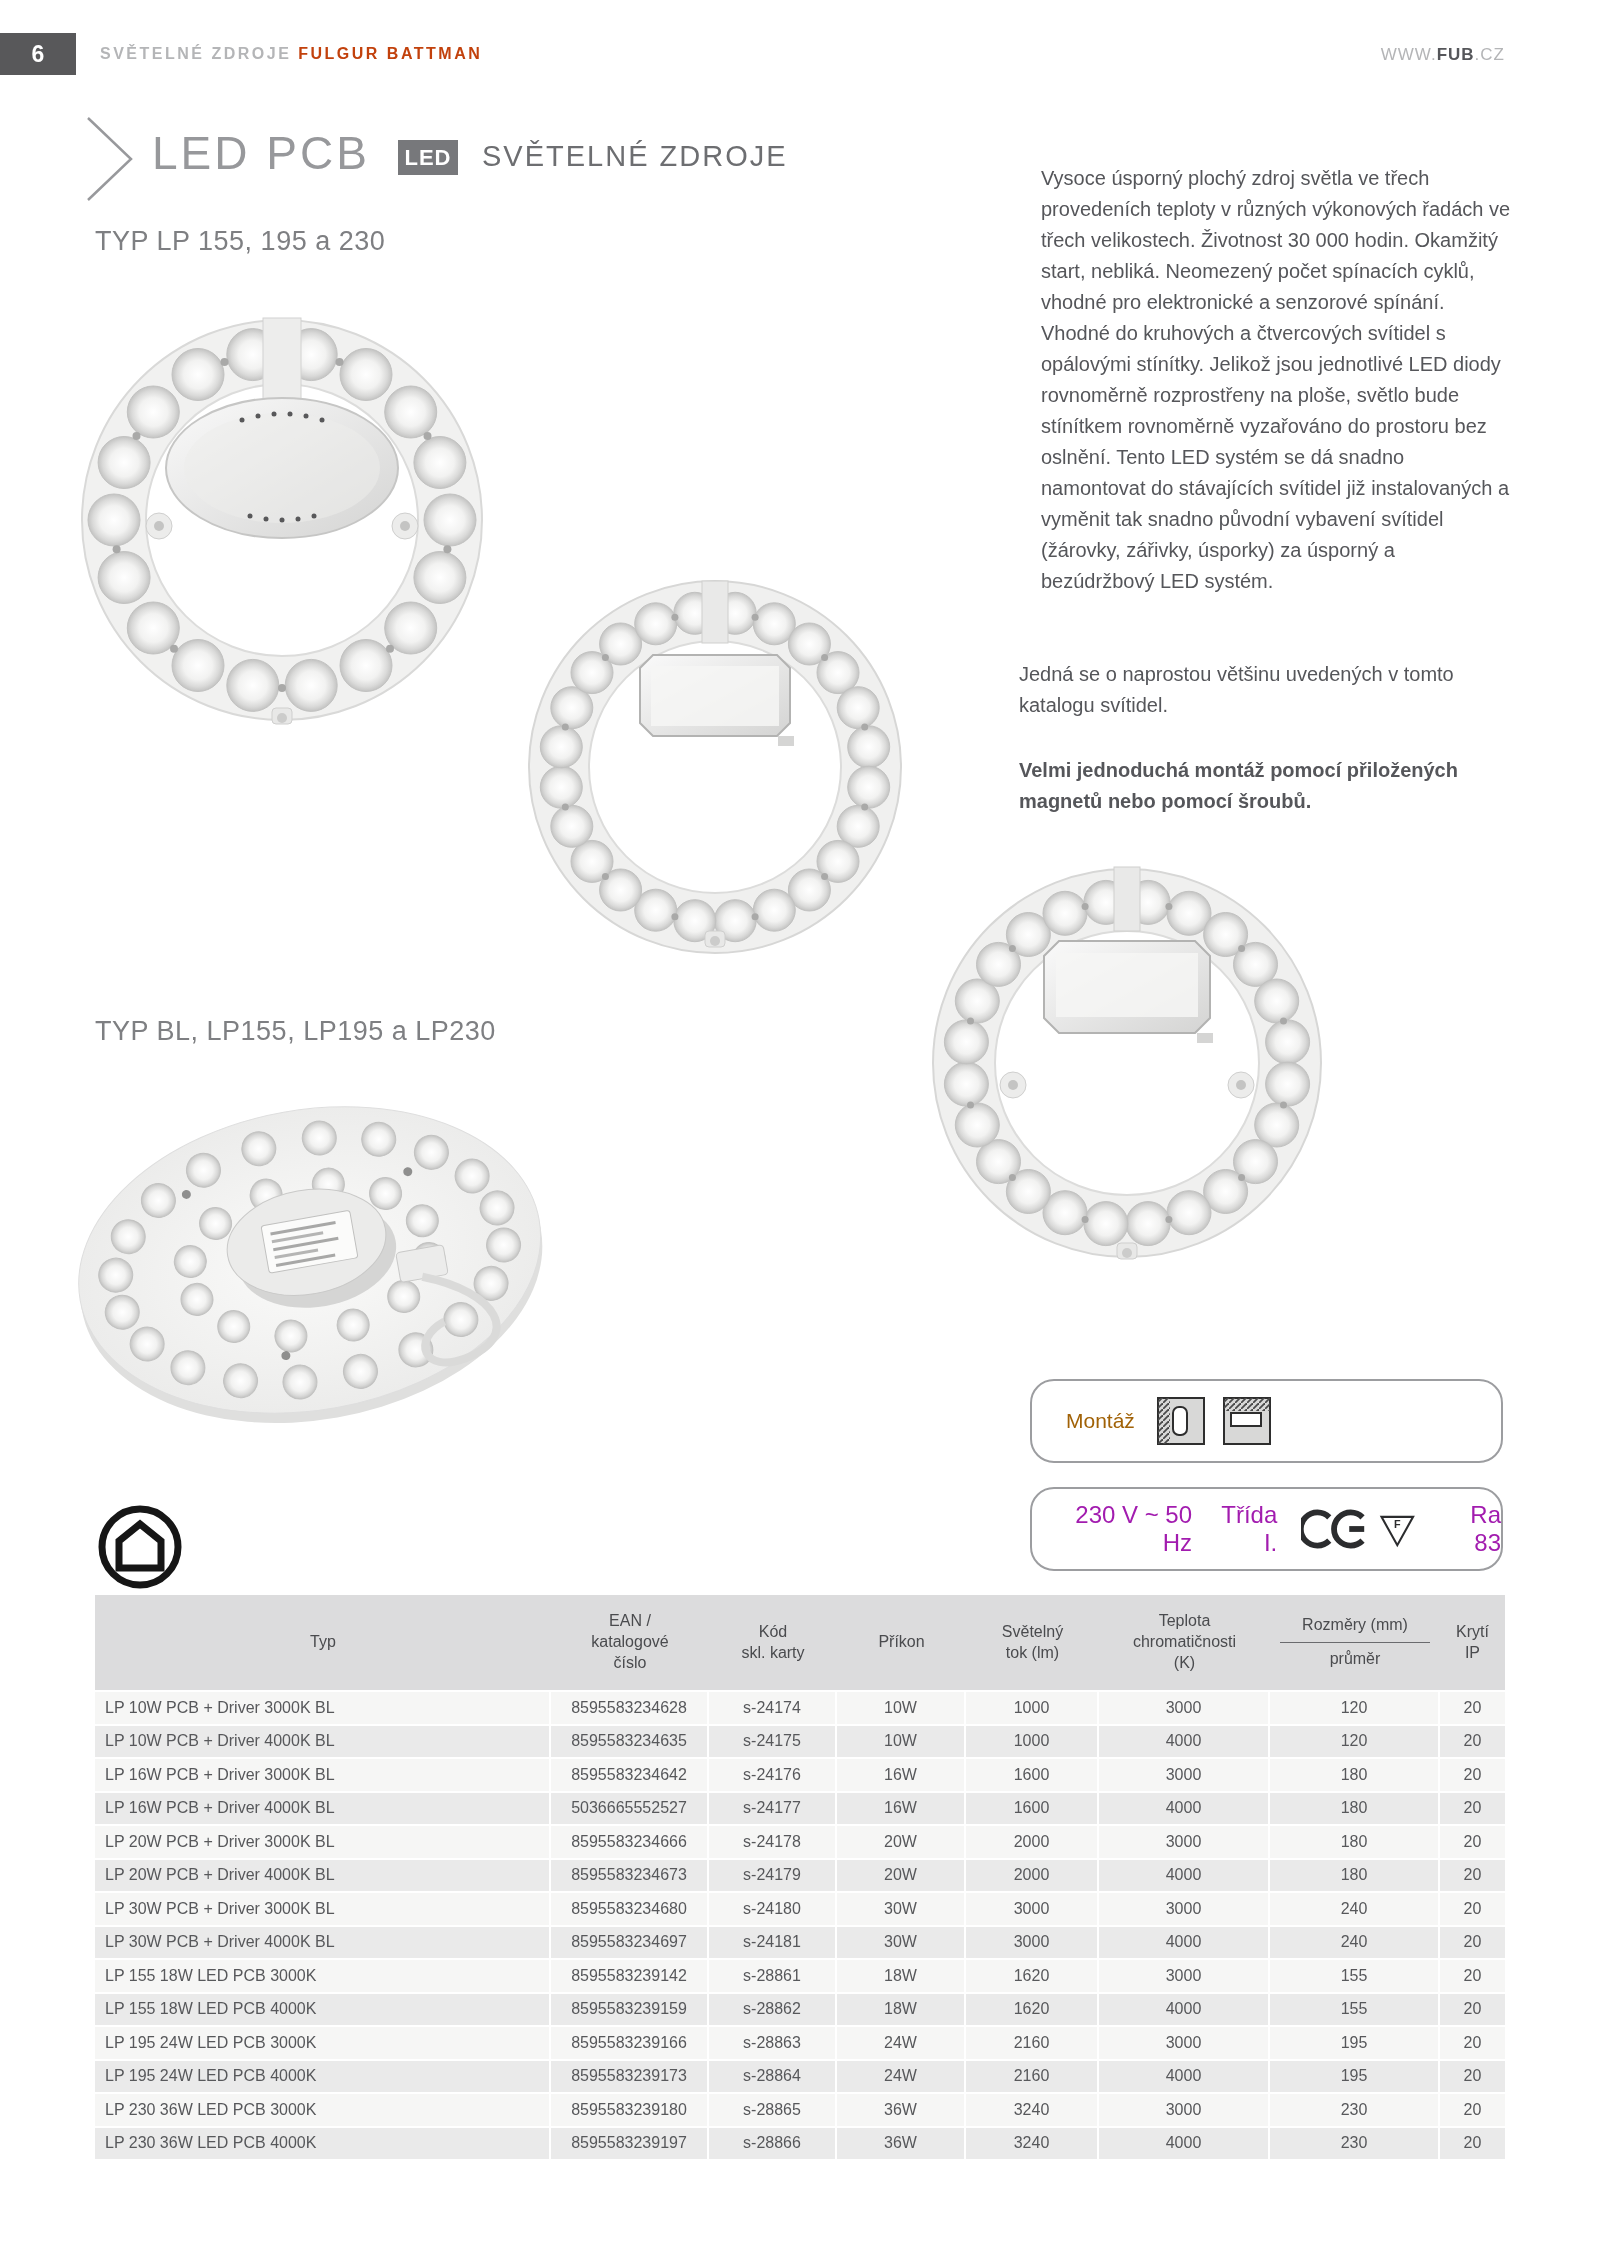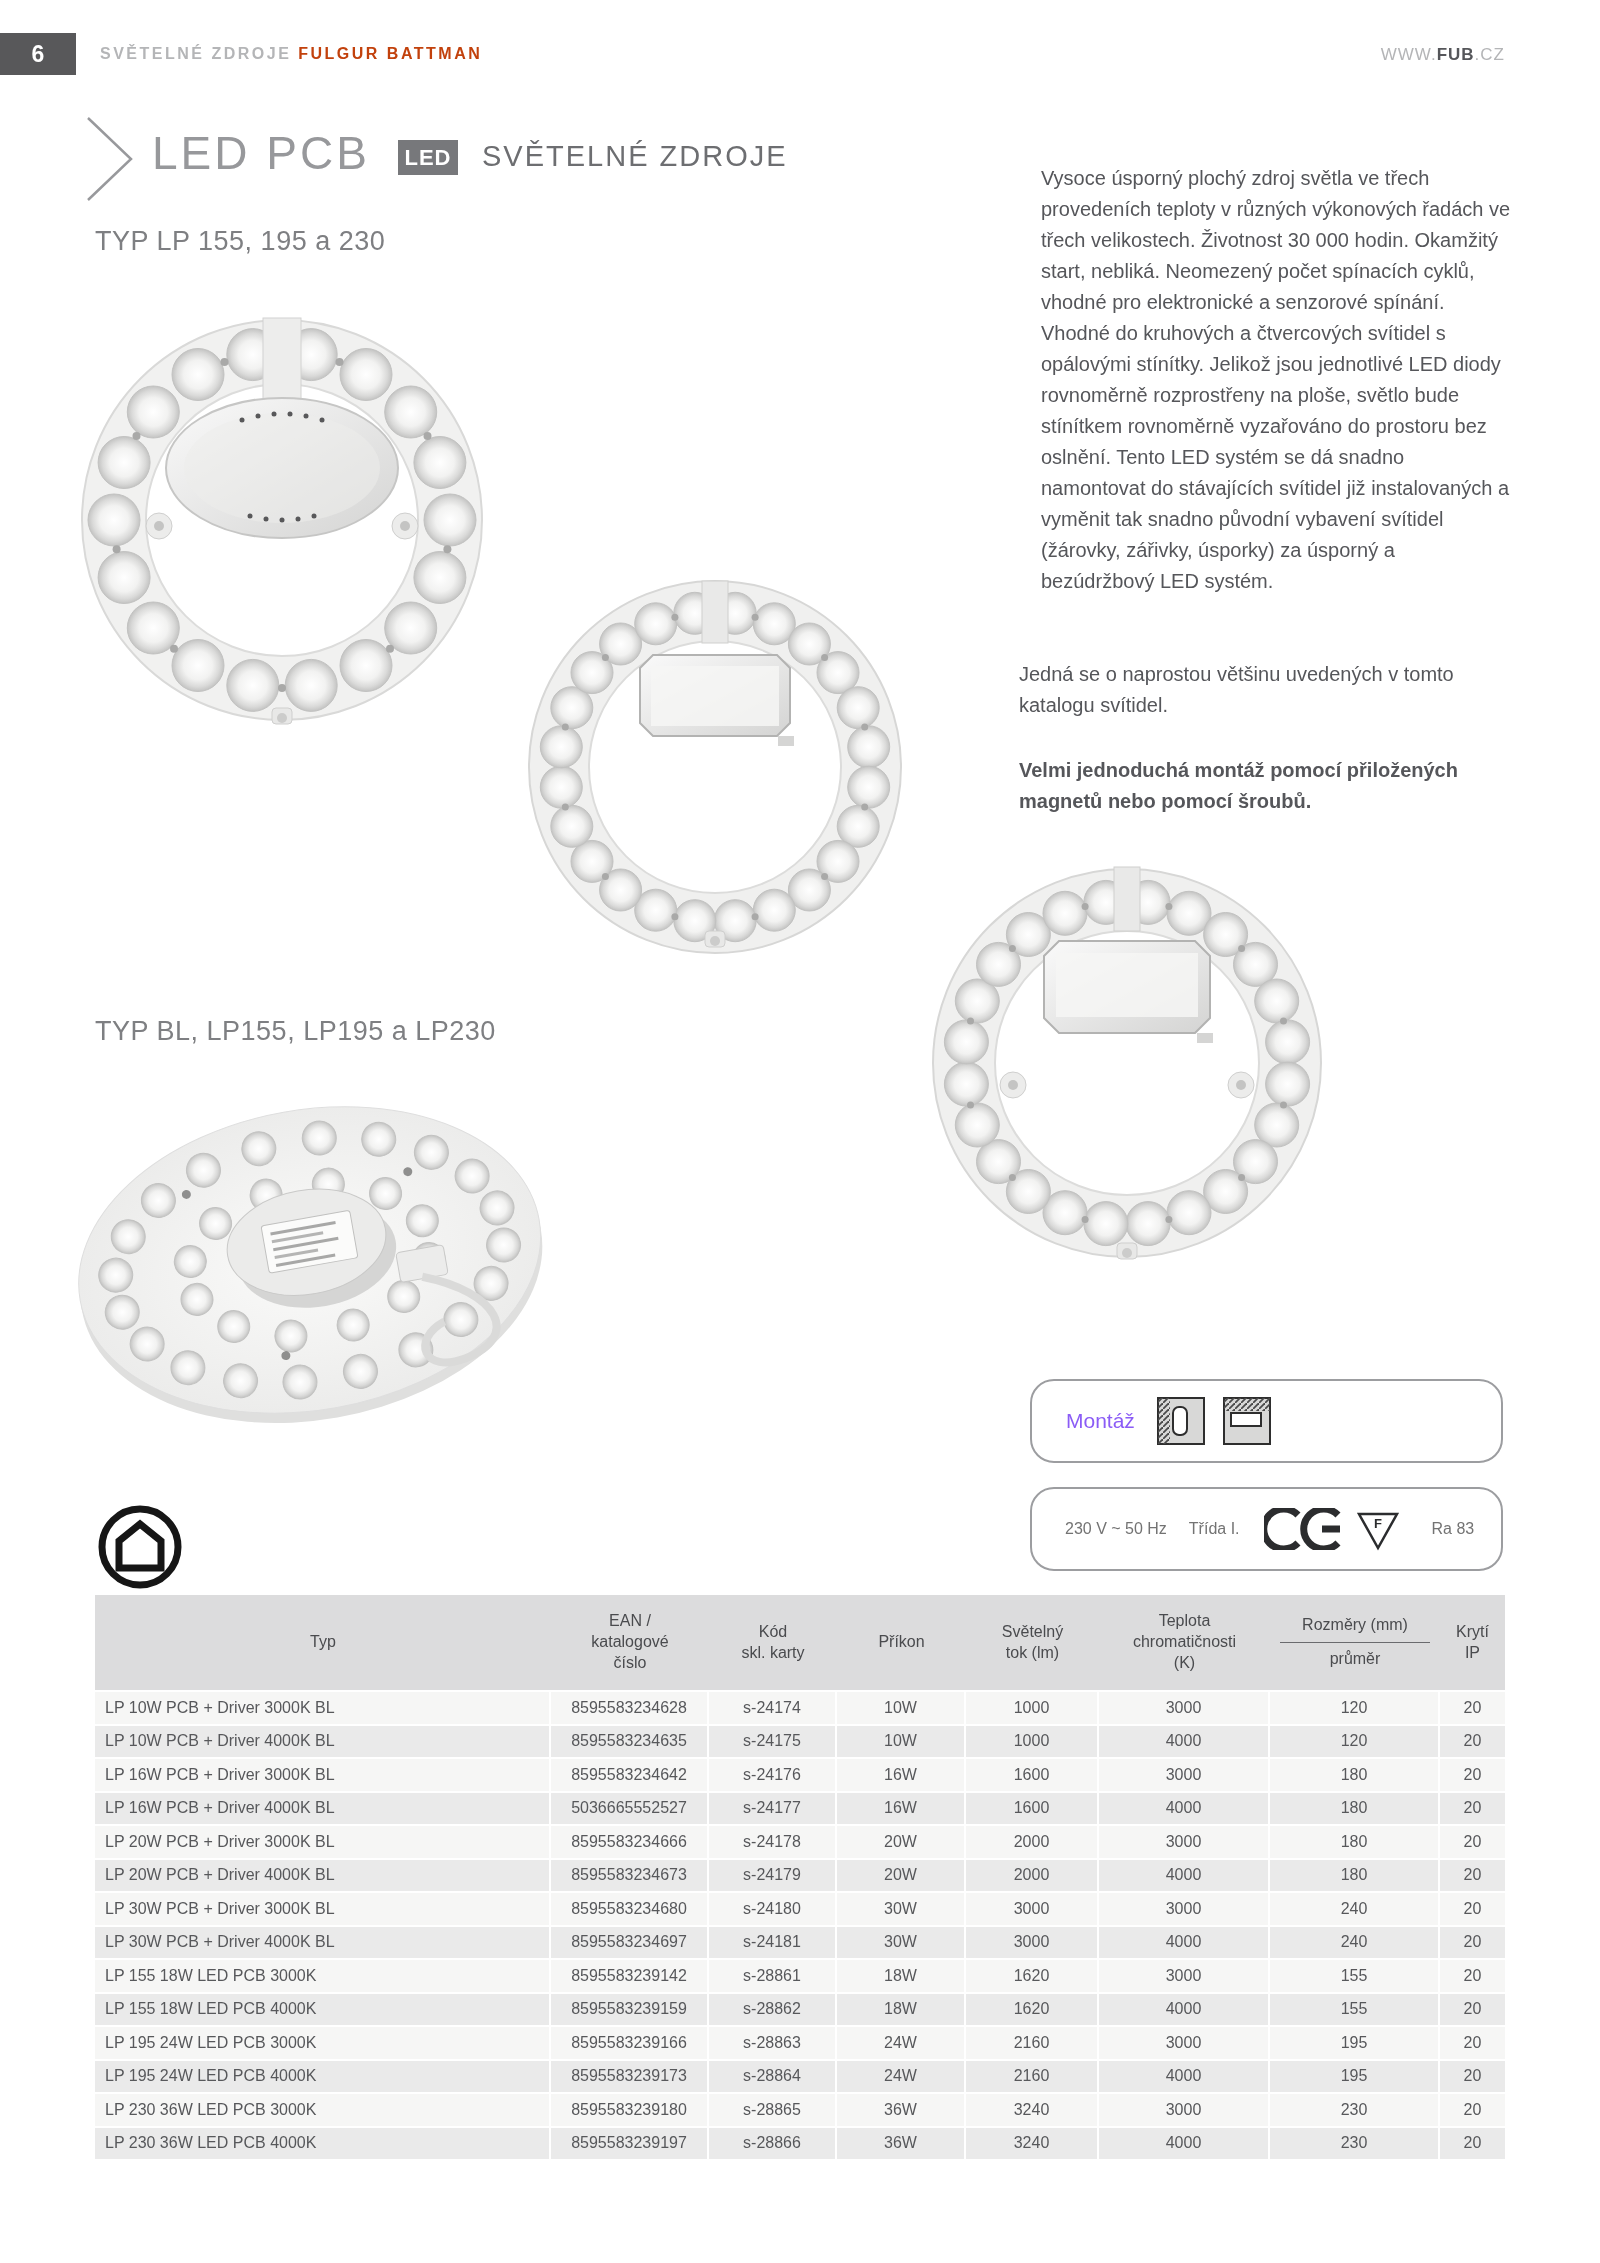--- a/index.html
+++ b/index.html
@@ -37,24 +37,24 @@
   .desc p.p1 { margin-bottom:62px;margin-left:22px; }
   .desc p.p2 { margin-bottom:34px; }
   .desc p.p3 { font-weight:bold; }
   
   .ph { position:absolute; }
   
   .rbox { position:absolute; left:1030px; width:473px; height:84px;
     border:2px solid #9c9da0; border-radius:24px; display:flex; align-items:center; }
   #montazbox { top:1379px; }
   #specbox { top:1487px; }
-  .rbox .lbl { font-size:21px; color:#8b5cf6; margin-left:34px; }
+  .rbox .lbl { font-size:21px; color:#a16207; margin-left:34px; }
   .mico { margin-left:22px; }
   .mico + .mico { margin-left:18px; }
-  #specbox .v { font-size:16px; color:#737373; }
+  #specbox .v { font-size:24px; color:#a21caf;text-align:right; }
   #specbox .voltage { margin-left:33px; }
   #specbox .klass { margin-left:22px; }
   #specbox .cemark { margin-left:24px; }
   #specbox .fmark { margin-left:8px; margin-top:4px; }
   #specbox .ra { margin-left:32px; }
   
   .house { position:absolute; left:93px; top:1500px; }
   
   .tablewrap { position:absolute; left:95px; top:1595px; width:1410px; }
   .thead { display:flex; height:95px; background:#dcdcdd; align-items:stretch; }

